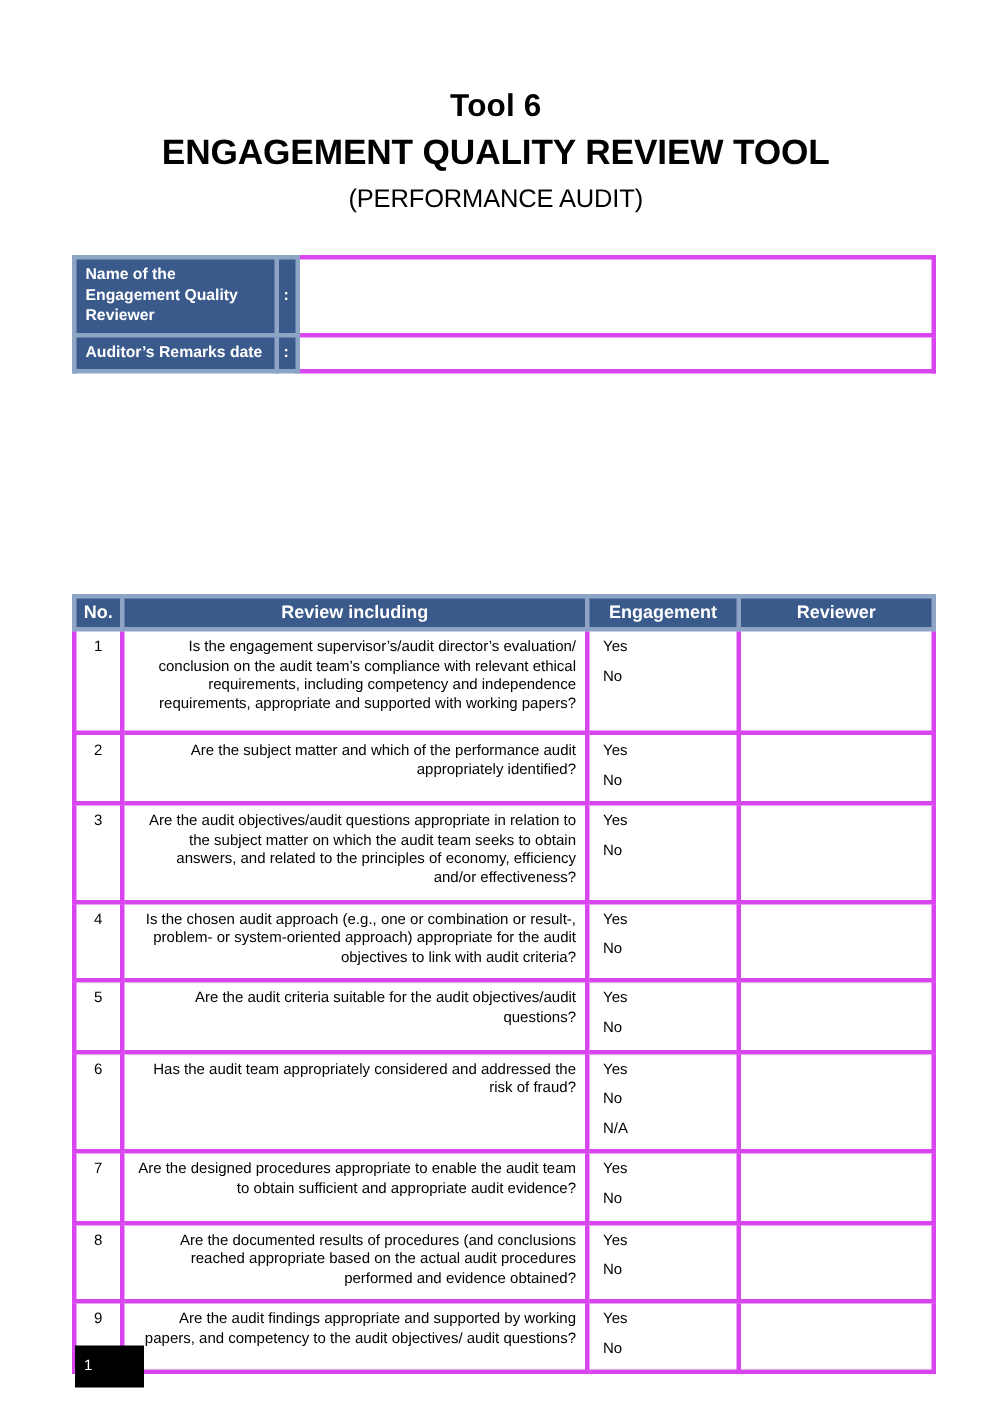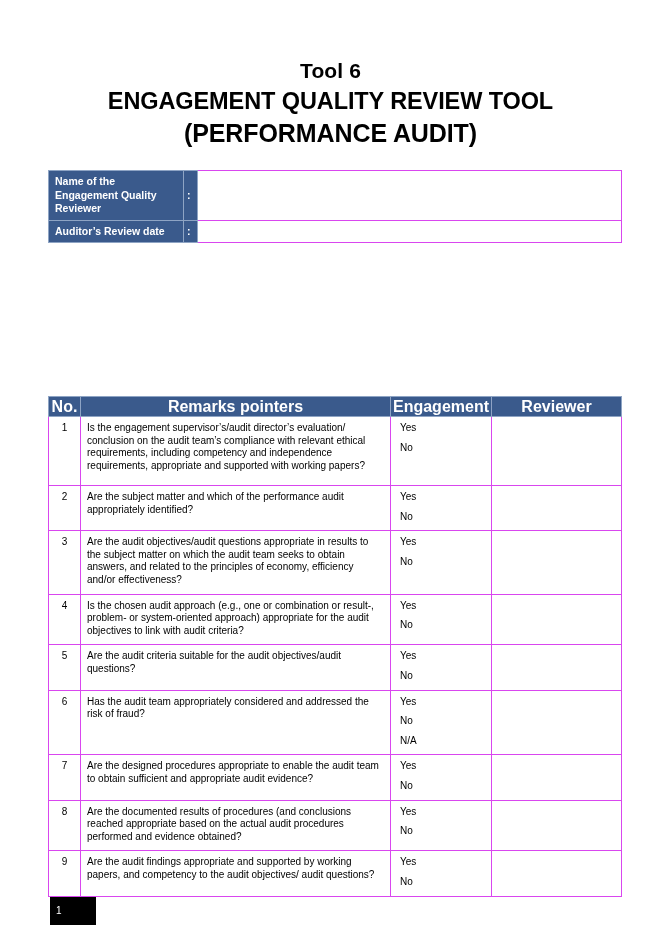--- a/index.html
+++ b/index.html
@@ -31,34 +31,34 @@
     letter-spacing: 0.1px;
   }
   .title-line-2 {
     font-size: 23.5px;
     font-weight: bold;
     line-height: 32px;
     letter-spacing: -0.1px;
     text-align: center;
   }
   .title-line-3 {
-    font-size: 25px;
-    font-weight: bold;
+    font-size: 17px;
+    font-weight: normal;
     line-height: 32px;
     letter-spacing: -0.1px;
   }
 
   
   .doc-table {
     position: absolute;
     border-collapse: collapse;
     table-layout: fixed;
   }
   .doc-table td, .doc-table th {
-    border: 1px solid #d946ef;
+    border: 3px solid #d946ef;
     vertical-align: top;
     padding: 0;
   }
 
   
   #info-table {
     left: 48px;
     top: 170px;
     width: 573px;
   }
@@ -87,42 +87,42 @@
 
   
   #review-table {
     left: 48px;
     top: 396px;
     width: 573px;
   }
   #review-table th {
     background: #3a5a8c;
     color: #ffffff;
-    font-size: 16px;
+    font-size: 12px;
     font-weight: bold;
     text-align: center;
     vertical-align: middle;
     height: 19px;
     line-height: 19px;
     border-color: #8ea4c4;
     margin-left: 27px;
   }
   #review-table td {
     background: #ffffff;
     font-size: 10px;
     line-height: 12.6px;
     padding: 5px 6px 7px 6px;
   }
   #review-table td.no-cell {
     text-align: center;
     padding-left: 0;
     padding-right: 0;
   }
   #review-table td.pointer-cell {
-    text-align: left;
+    text-align: right;
   }
   #review-table td.assessment-cell {
     padding-left: 9px;
     border-radius: 19px;
   }
   #review-table td.assessment-cell .opt {
     display: block;
     margin-bottom: 7px;
   }
   #review-table td.assessment-cell .opt:last-child {
@@ -163,38 +163,38 @@
     <col style="width:14px">
     <col style="width:424px">
   </colgroup>
   <tbody>
     <tr style="height:46px">
       <td class="label-cell">Name of the Engagement Quality Reviewer</td>
       <td class="colon-cell">:</td>
       <td class="value-cell"></td>
     </tr>
     <tr style="height:20px">
-      <td class="label-cell">Auditor’s Review date</td>
+      <td class="label-cell">Auditor’s Remarks date</td>
       <td class="colon-cell">:</td>
       <td class="value-cell"></td>
     </tr>
   </tbody>
 </table>
 
 <table class="doc-table" id="review-table">
   <colgroup>
     <col style="width:32px">
     <col style="width:310px">
     <col style="width:101px">
     <col style="width:130px">
   </colgroup>
   <thead>
     <tr>
       <th>No.</th>
-      <th>Remarks pointers</th>
+      <th>Review including</th>
       <th>Engagement</th>
       <th>Reviewer</th>
     </tr>
   </thead>
   <tbody>
 
     <tr style="height:69px">
       <td class="no-cell">1</td>
       <td class="pointer-cell">Is the engagement supervisor’s/audit director’s evaluation/ conclusion on the audit team’s compliance with relevant ethical requirements, including competency and independence requirements, appropriate and supported with working papers?</td>
       <td class="assessment-cell">
@@ -209,21 +209,21 @@
       <td class="pointer-cell">Are the subject matter and which of the performance audit appropriately identified?</td>
       <td class="assessment-cell">
         <span class="opt">Yes</span>
         <span class="opt">No</span>
       </td>
       <td class="remarks-cell"></td>
     </tr>
 
     <tr style="height:56px">
       <td class="no-cell">3</td>
-      <td class="pointer-cell">Are the audit objectives/audit questions appropriate in results to the subject matter on which the audit team seeks to obtain answers, and related to the principles of economy, efficiency and/or effectiveness?</td>
+      <td class="pointer-cell">Are the audit objectives/audit questions appropriate in relation to the subject matter on which the audit team seeks to obtain answers, and related to the principles of economy, efficiency and/or effectiveness?</td>
       <td class="assessment-cell">
         <span class="opt">Yes</span>
         <span class="opt">No</span>
       </td>
       <td class="remarks-cell"></td>
     </tr>
 
     <tr style="height:47px">
       <td class="no-cell">4</td>
       <td class="pointer-cell">Is the chosen audit approach (e.g., one or combination or result-, problem- or system-oriented approach) appropriate for the audit objectives to link with audit criteria?</td>

